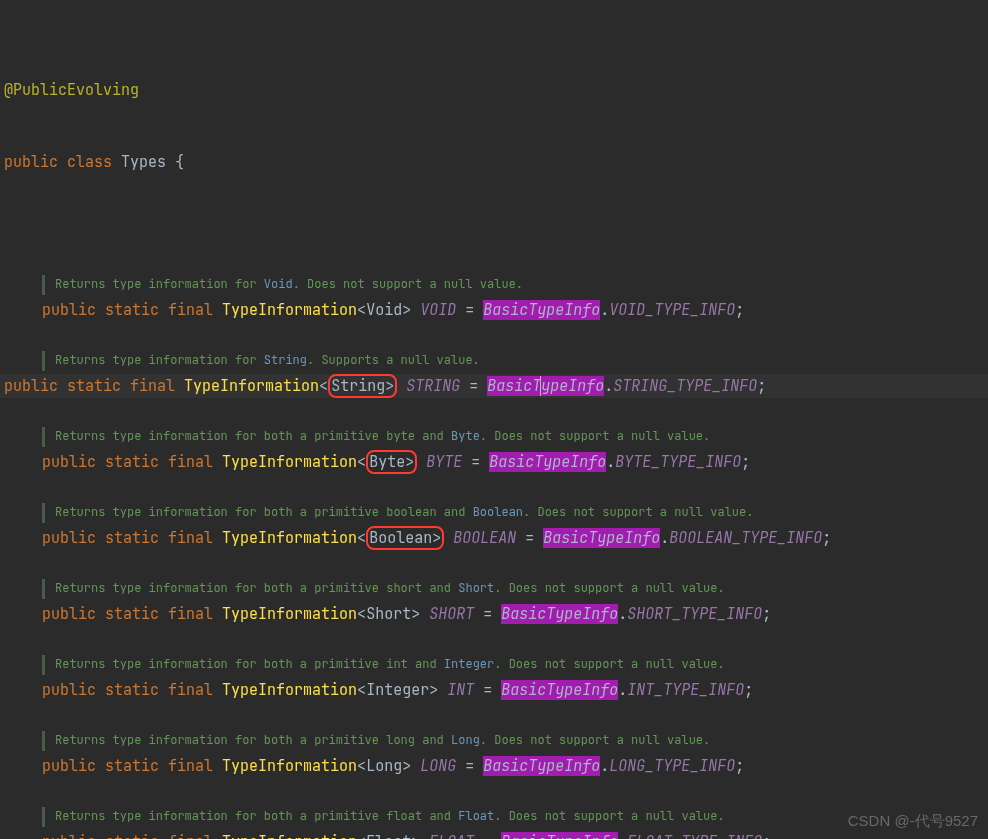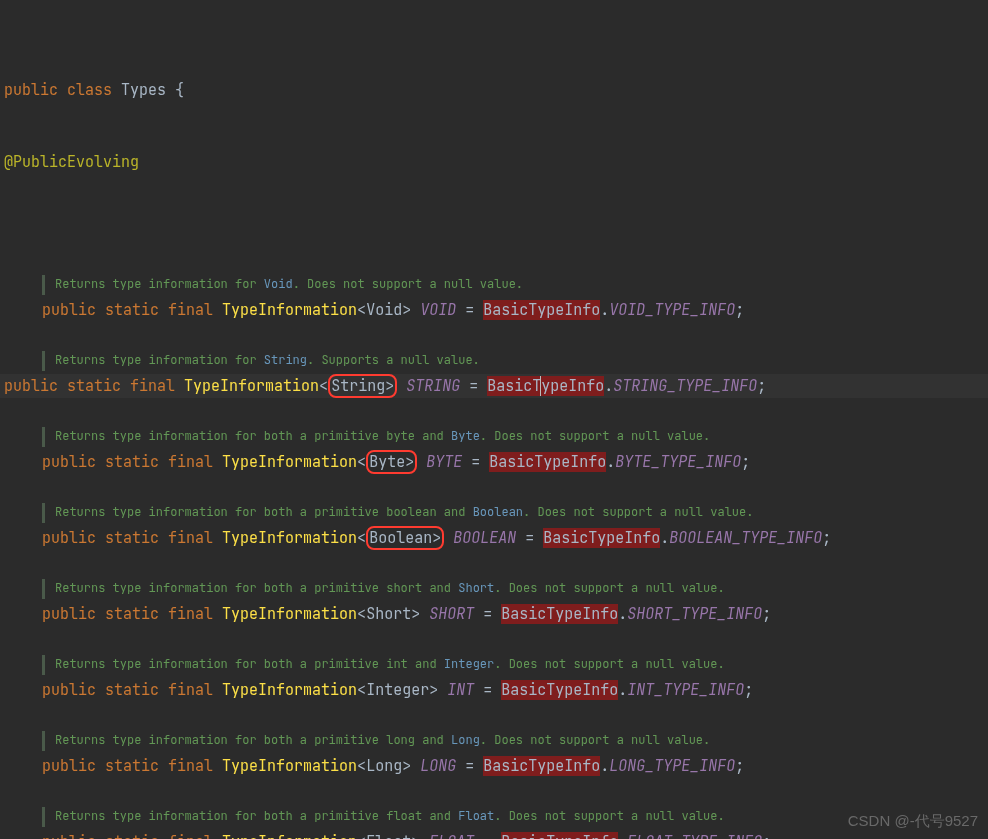--- a/index.html
+++ b/index.html
@@ -36,21 +36,21 @@
     font-style:normal;
     font-size:12px;
   }
   .doc-text .type-link{color:#6897bb;}
   .kw{color:#cc7832;}
   .annotation{color:#bbb529;}
   .ident{color:#fde047;}
   .class-name{color:#a9b7c6;}
   .generic{color:#a9b7c6;}
   .const{color:#9876aa;font-style:italic;}
-  .usage{background:#7f1d1d;}
+  .usage{background:#a21caf;font-style:italic;}
   .punct{color:#a9b7c6;}
   .block{margin-top:26px;}
   .highlight-line{
     background:#323232;
     margin-left:-4px;padding-left:4px;
     margin-right:-800px;padding-right:800px;
   }
   .redbox{
     border:2px solid #ff3b30;
     padding:0 1px;
@@ -69,22 +69,22 @@
     font-size:15px;
     opacity:0.65;
     margin-top:12px;
   }
 </style>
 </head>
 <body>
 
 <div class="code">
 
+  <div class="line"><span class="annotation">@PublicEvolving</span></div>
   <div class="line"><span class="kw">public</span> <span class="kw">class</span> <span class="class-name">Types</span><span class="punct"> {</span></div>
-  <div class="line"><span class="annotation">@PublicEvolving</span></div>
 
   <div id="entries"><div class="block"><div class="doc-line"><span class="doc-bar"></span><span class="doc-text"><span>Returns type information for </span><span class="type-link">Void</span><span>. Does not support a null value.</span></span></div><div class="line indent1"><span class="kw">public</span> <span class="kw">static</span> <span class="kw">final</span> <span class="ident">TypeInformation</span>&lt;<span class="generic">Void</span>&gt; <span class="const">VOID</span><span class="punct"> = </span><span class="usage">BasicTypeInfo</span><span class="punct">.</span><span class="const">VOID_TYPE_INFO</span><span class="punct">;</span></div></div><div class="block"><div class="doc-line"><span class="doc-bar"></span><span class="doc-text"><span>Returns type information for </span><span class="type-link">String</span><span>. Supports a null value.</span></span></div><div class="line indent1 highlight-line"><span class="kw">public</span> <span class="kw">static</span> <span class="kw">final</span> <span class="ident">TypeInformation</span>&lt;<span class="redbox"><span class="generic">String</span>&gt;</span> <span class="const">STRING</span><span class="punct"> = </span><span class="usage">BasicT</span><span class="caret"></span><span class="usage">ypeInfo</span><span class="punct">.</span><span class="const">STRING_TYPE_INFO</span><span class="punct">;</span></div></div><div class="block"><div class="doc-line"><span class="doc-bar"></span><span class="doc-text"><span>Returns type information for both a primitive </span><span>byte</span><span> and </span><span class="type-link">Byte</span><span>. Does not support a null value.</span></span></div><div class="line indent1"><span class="kw">public</span> <span class="kw">static</span> <span class="kw">final</span> <span class="ident">TypeInformation</span>&lt;<span class="redbox"><span class="generic">Byte</span>&gt;</span> <span class="const">BYTE</span><span class="punct"> = </span><span class="usage">BasicTypeInfo</span><span class="punct">.</span><span class="const">BYTE_TYPE_INFO</span><span class="punct">;</span></div></div><div class="block"><div class="doc-line"><span class="doc-bar"></span><span class="doc-text"><span>Returns type information for both a primitive </span><span>boolean</span><span> and </span><span class="type-link">Boolean</span><span>. Does not support a null value.</span></span></div><div class="line indent1"><span class="kw">public</span> <span class="kw">static</span> <span class="kw">final</span> <span class="ident">TypeInformation</span>&lt;<span class="redbox"><span class="generic">Boolean</span>&gt;</span> <span class="const">BOOLEAN</span><span class="punct"> = </span><span class="usage">BasicTypeInfo</span><span class="punct">.</span><span class="const">BOOLEAN_TYPE_INFO</span><span class="punct">;</span></div></div><div class="block"><div class="doc-line"><span class="doc-bar"></span><span class="doc-text"><span>Returns type information for both a primitive </span><span>short</span><span> and </span><span class="type-link">Short</span><span>. Does not support a null value.</span></span></div><div class="line indent1"><span class="kw">public</span> <span class="kw">static</span> <span class="kw">final</span> <span class="ident">TypeInformation</span>&lt;<span class="generic">Short</span>&gt; <span class="const">SHORT</span><span class="punct"> = </span><span class="usage">BasicTypeInfo</span><span class="punct">.</span><span class="const">SHORT_TYPE_INFO</span><span class="punct">;</span></div></div><div class="block"><div class="doc-line"><span class="doc-bar"></span><span class="doc-text"><span>Returns type information for both a primitive </span><span>int</span><span> and </span><span class="type-link">Integer</span><span>. Does not support a null value.</span></span></div><div class="line indent1"><span class="kw">public</span> <span class="kw">static</span> <span class="kw">final</span> <span class="ident">TypeInformation</span>&lt;<span class="generic">Integer</span>&gt; <span class="const">INT</span><span class="punct"> = </span><span class="usage">BasicTypeInfo</span><span class="punct">.</span><span class="const">INT_TYPE_INFO</span><span class="punct">;</span></div></div><div class="block"><div class="doc-line"><span class="doc-bar"></span><span class="doc-text"><span>Returns type information for both a primitive </span><span>long</span><span> and </span><span class="type-link">Long</span><span>. Does not support a null value.</span></span></div><div class="line indent1"><span class="kw">public</span> <span class="kw">static</span> <span class="kw">final</span> <span class="ident">TypeInformation</span>&lt;<span class="generic">Long</span>&gt; <span class="const">LONG</span><span class="punct"> = </span><span class="usage">BasicTypeInfo</span><span class="punct">.</span><span class="const">LONG_TYPE_INFO</span><span class="punct">;</span></div></div><div class="block"><div class="doc-line"><span class="doc-bar"></span><span class="doc-text"><span>Returns type information for both a primitive </span><span>float</span><span> and </span><span class="type-link">Float</span><span>. Does not support a null value.</span></span></div><div class="line indent1"><span class="kw">public</span> <span class="kw">static</span> <span class="kw">final</span> <span class="ident">TypeInformation</span>&lt;<span class="generic">Float</span>&gt; <span class="const">FLOAT</span><span class="punct"> = </span><span class="usage">BasicTypeInfo</span><span class="punct">.</span><span class="const">FLOAT_TYPE_INFO</span><span class="punct">;</span></div></div></div>
 
   
 
 </div>
 
 <div class="watermark">CSDN @-代号9527</div>
 
 </body></html>

